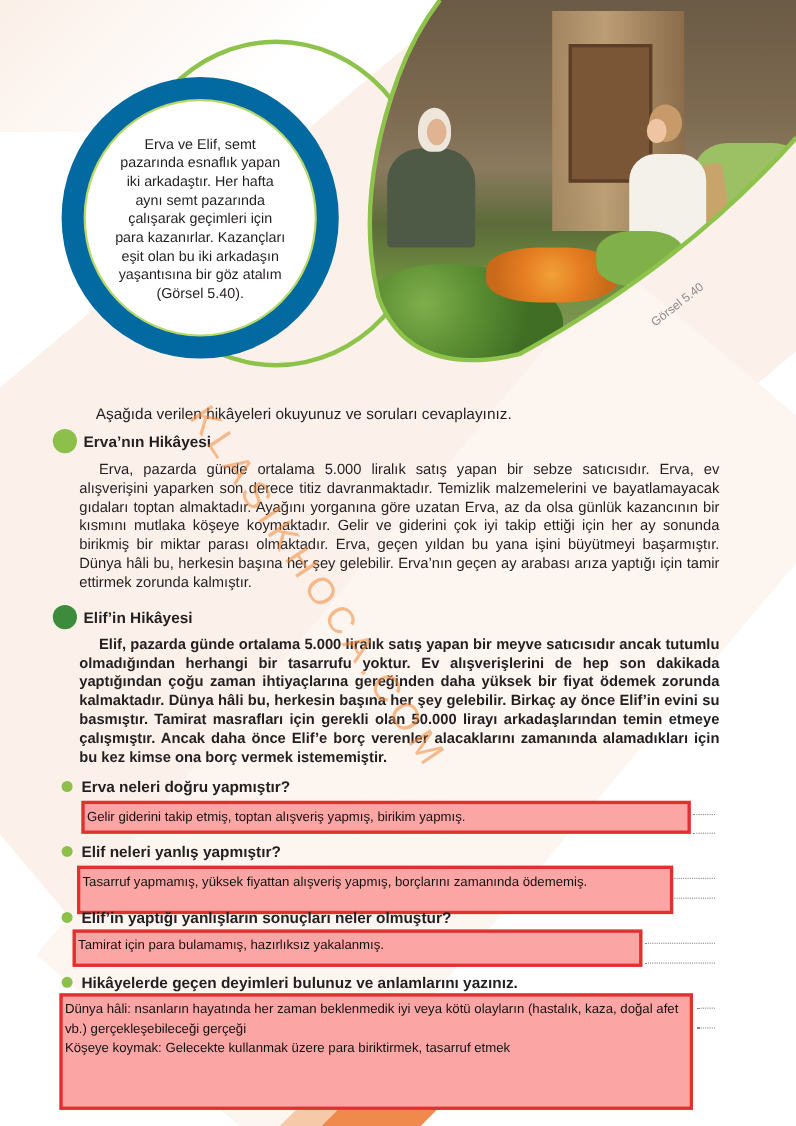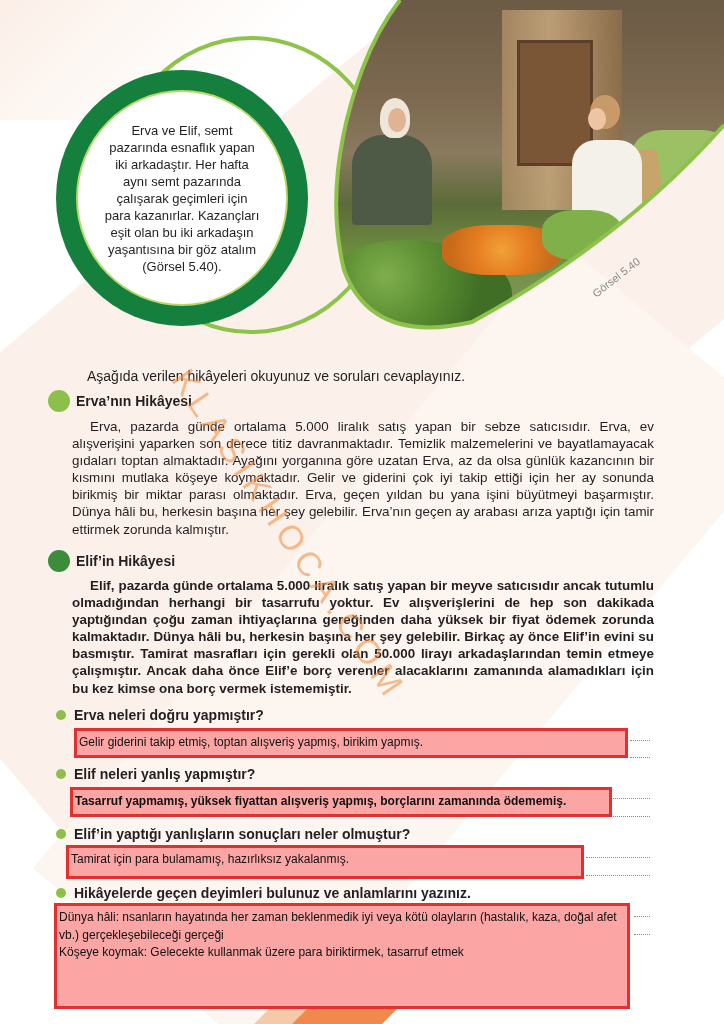--- a/index.html
+++ b/index.html
@@ -26,21 +26,21 @@
   .p-woman2-body{position:absolute;left:250px;top:140px;width:70px;height:90px;background:#f4f1ea;border-radius:24px 24px 6px 6px;}
   .p-bag{position:absolute;left:300px;top:150px;width:40px;height:80px;background:#c9a46a;border-radius:6px;transform:rotate(-8deg);}
   .p-veg1{position:absolute;left:10px;top:240px;width:180px;height:90px;background:radial-gradient(circle at 30% 40%,#7fae4c 0,#5b8e32 35%,#3f6e24 70%);border-radius:40% 60% 20% 20%;}
   .p-veg2{position:absolute;left:120px;top:225px;width:120px;height:50px;background:radial-gradient(circle,#f0a238 0,#e67e22 40%,#c86a1a 80%);border-radius:40%;}
   .p-veg3{position:absolute;left:220px;top:210px;width:80px;height:50px;background:#7fb04a;border-radius:40%;}
   .p-basket{position:absolute;left:290px;top:240px;width:110px;height:70px;background:radial-gradient(circle,#e89a3a 0,#c8823a 40%,#a57b4e 80%);border-radius:50%;}
   .p-greens{position:absolute;left:310px;top:130px;width:100px;height:80px;background:#9cc064;border-radius:30%;}
   .p-counter{position:absolute;left:40px;top:300px;width:240px;height:40px;background:#a9a49a;}
   .caption-img{position:absolute;left:590px;top:290px;font-size:11px;color:#8a8a8a;transform:rotate(-38deg);transform-origin:left top;white-space:nowrap;}
 
-  .hero-circle{position:absolute;left:56px;top:70px;width:252px;height:256px;border-radius:50%;background:#15803d;}
+  .hero-circle{position:absolute;left:56px;top:70px;width:252px;height:256px;border-radius:50%;background:#0369a1;}
   .hero-circle-inner{position:absolute;left:20px;top:20px;width:212px;height:216px;border-radius:50%;background:#fff;border:2px solid #b8d86a;box-sizing:border-box;display:flex;align-items:center;justify-content:center;}
   .hero-text{width:160px;text-align:center;font-size:13px;line-height:17px;color:#231f20;}
 
   
   .instruction{position:absolute;left:87px;top:368px;font-size:14px;font-weight:normal;}
   .story-head{position:absolute;left:48px;display:flex;align-items:center;}
   .dot-big{width:22px;height:22px;border-radius:50%;margin-right:6px;}
   .story-title{font-size:14px;font-weight:bold;}
   .story-body{position:absolute;left:72px;width:582px;font-size:13.4px;line-height:17.1px;text-align:justify;}
   .story-body p{margin:0;text-indent:18px;}
@@ -120,21 +120,21 @@
 <div class="answer" style="left:74px;top:728px;width:554px;height:30px;">
   <span>Gelir giderini takip etmiş, toptan alışveriş yapmış, birikim yapmış.</span>
 </div>
 <div class="dots" style="left:630px;top:740px;width:20px;"></div>
 <div class="dots" style="left:630px;top:757px;width:20px;"></div>
 
 <div class="q" style="top:766px;">
   <span class="dot-small"></span>
   <span class="q-text">Elif neleri yanlış yapmıştır?</span>
 </div>
-<div class="answer" style="left:70px;top:787px;width:542px;height:30px;font-weight:bold;">
+<div class="answer" style="left:70px;top:787px;width:542px;height:44px;">
   <span>Tasarruf yapmamış, yüksek fiyattan alışveriş yapmış, borçlarını zamanında ödememiş.</span>
 </div>
 <div class="dots" style="left:613px;top:798px;width:37px;"></div>
 <div class="dots" style="left:613px;top:816px;width:37px;"></div>
 
 <div class="q" style="top:826px;">
   <span class="dot-small"></span>
   <span class="q-text">Elif’in yaptığı yanlışların sonuçları neler olmuştur?</span>
 </div>
 <div class="answer" style="left:66px;top:845px;width:518px;height:34px;">

